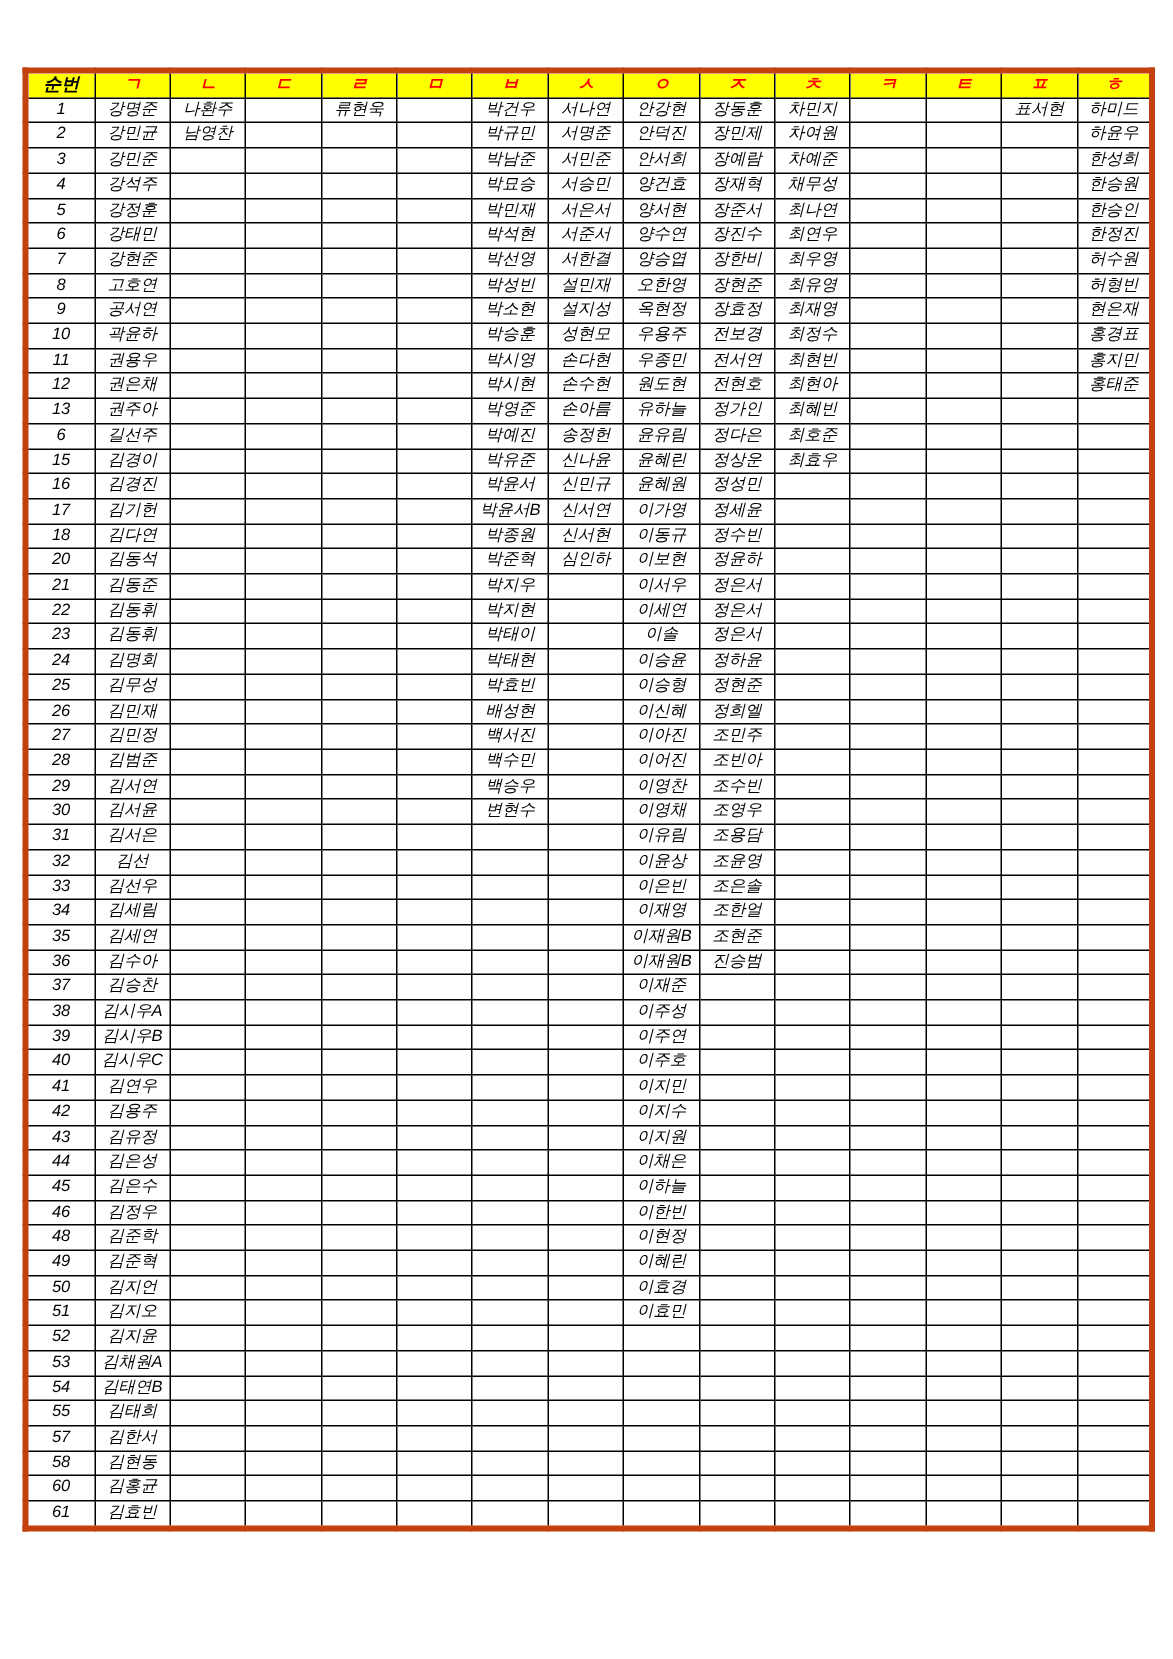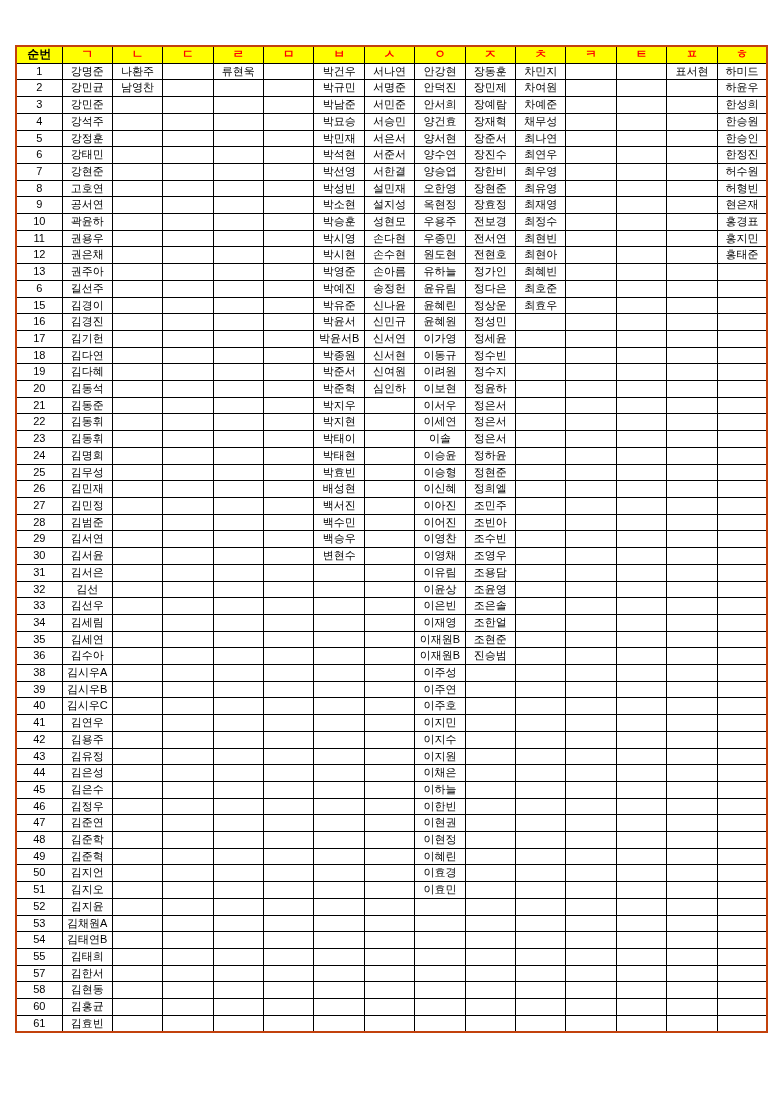--- a/index.html
+++ b/index.html
@@ -16,21 +16,22 @@
   .sheet {
     position: relative;
     width: 782px;
     height: 1106px;
   }
   table.roster {
     border-collapse: collapse;
     table-layout: fixed;
     width: 752px;
     margin: 45px 0 0 15px;
-    border: 2px solid #c2410c;
+    border: 4px solid #c2410c;
+    font-style: italic;
   }
   col.col-index  { width: 46px; }
   col.col-letter { width: 50.4px; }
   table.roster th,
   table.roster td {
     border: 1px solid #000000;
     padding: 0;
     height: 15.7px;
     line-height: 15.7px;
     text-align: center;
@@ -390,37 +391,20 @@
           <td>신서현</td>
           <td>이동규</td>
           <td>정수빈</td>
           <td></td>
           <td></td>
           <td></td>
           <td></td>
           <td></td>
         </tr>
         <tr>
-          <td>19</td>
-          <td>김다혜</td>
-          <td></td>
-          <td></td>
-          <td></td>
-          <td></td>
-          <td>박준서</td>
-          <td>신여원</td>
-          <td>이려원</td>
-          <td>정수지</td>
-          <td></td>
-          <td></td>
-          <td></td>
-          <td></td>
-          <td></td>
-        </tr>
-        <tr>
           <td>20</td>
           <td>김동석</td>
           <td></td>
           <td></td>
           <td></td>
           <td></td>
           <td>박준혁</td>
           <td>심인하</td>
           <td>이보현</td>
           <td>정윤하</td>
@@ -696,20 +680,37 @@
           <td></td>
           <td>이재원B</td>
           <td>진승범</td>
           <td></td>
           <td></td>
           <td></td>
           <td></td>
           <td></td>
         </tr>
         <tr>
+          <td>37</td>
+          <td>김승찬</td>
+          <td></td>
+          <td></td>
+          <td></td>
+          <td></td>
+          <td></td>
+          <td></td>
+          <td>이재준</td>
+          <td></td>
+          <td></td>
+          <td></td>
+          <td></td>
+          <td></td>
+          <td></td>
+        </tr>
+        <tr>
           <td>38</td>
           <td>김시우A</td>
           <td></td>
           <td></td>
           <td></td>
           <td></td>
           <td></td>
           <td></td>
           <td>이주성</td>
           <td></td>
@@ -841,37 +842,20 @@
         <tr>
           <td>46</td>
           <td>김정우</td>
           <td></td>
           <td></td>
           <td></td>
           <td></td>
           <td></td>
           <td></td>
           <td>이한빈</td>
-          <td></td>
-          <td></td>
-          <td></td>
-          <td></td>
-          <td></td>
-          <td></td>
-        </tr>
-        <tr>
-          <td>47</td>
-          <td>김준연</td>
-          <td></td>
-          <td></td>
-          <td></td>
-          <td></td>
-          <td></td>
-          <td></td>
-          <td>이현권</td>
           <td></td>
           <td></td>
           <td></td>
           <td></td>
           <td></td>
           <td></td>
         </tr>
         <tr>
           <td>48</td>
           <td>김준학</td>

